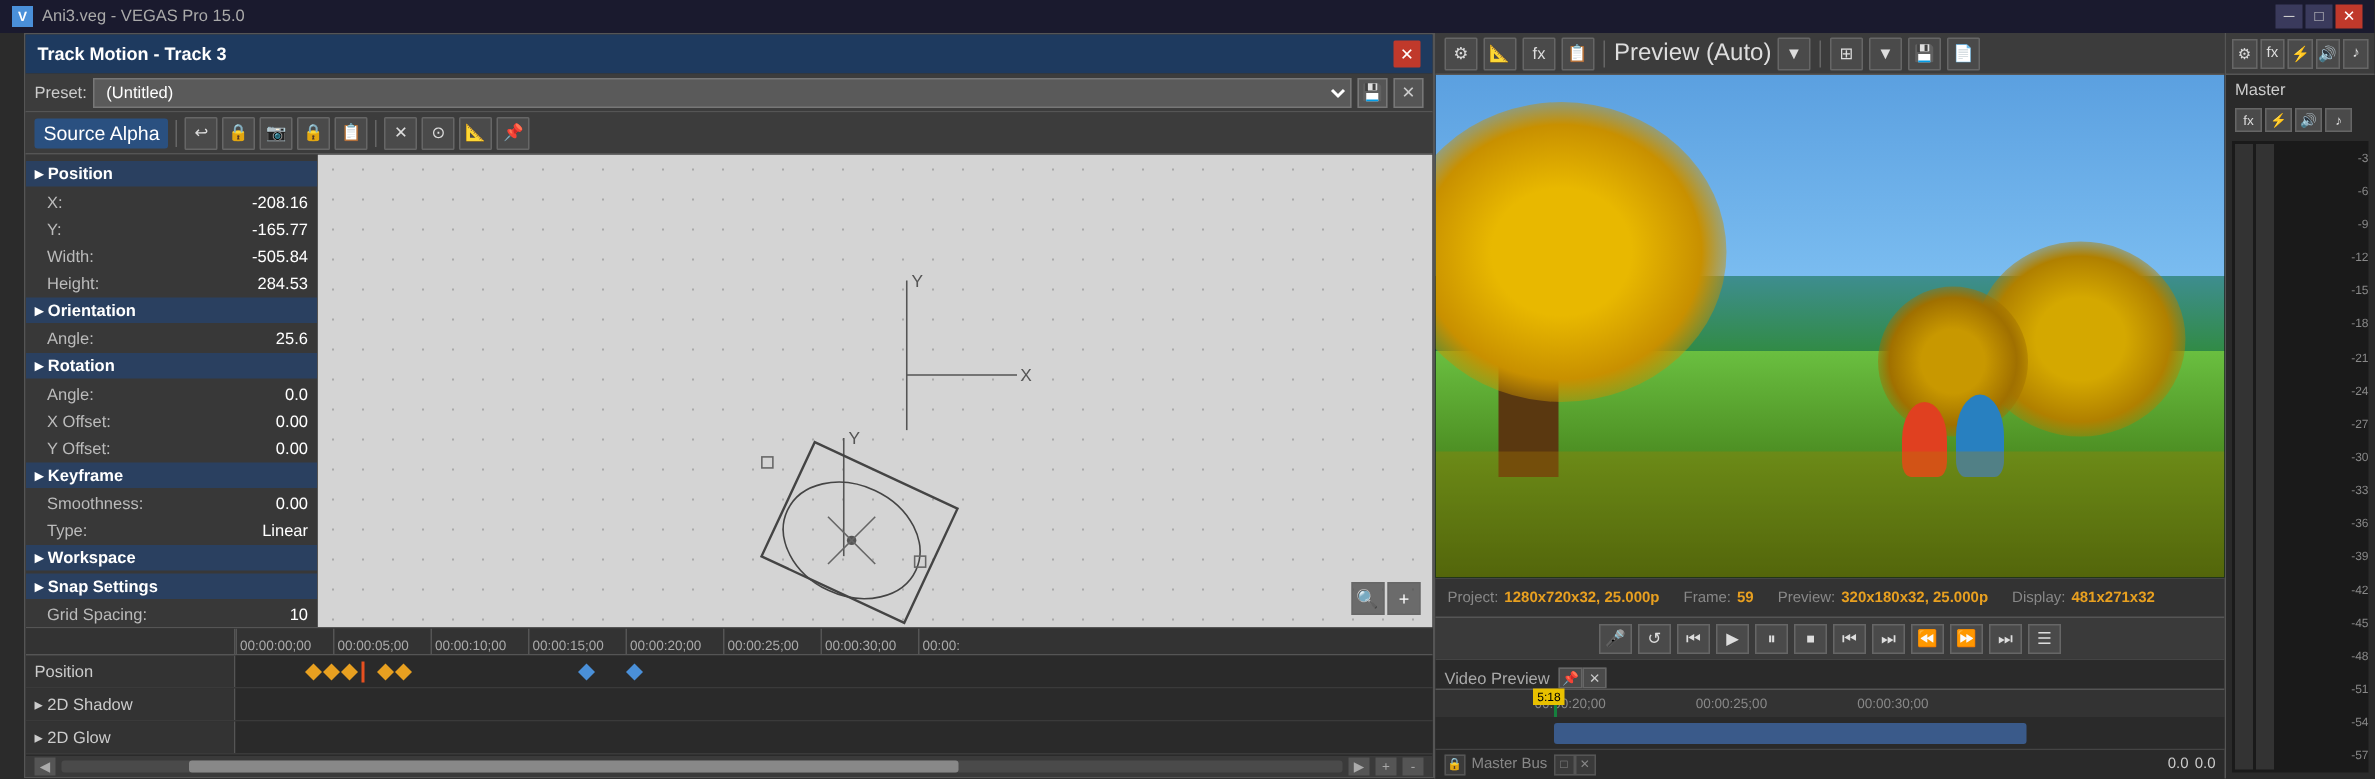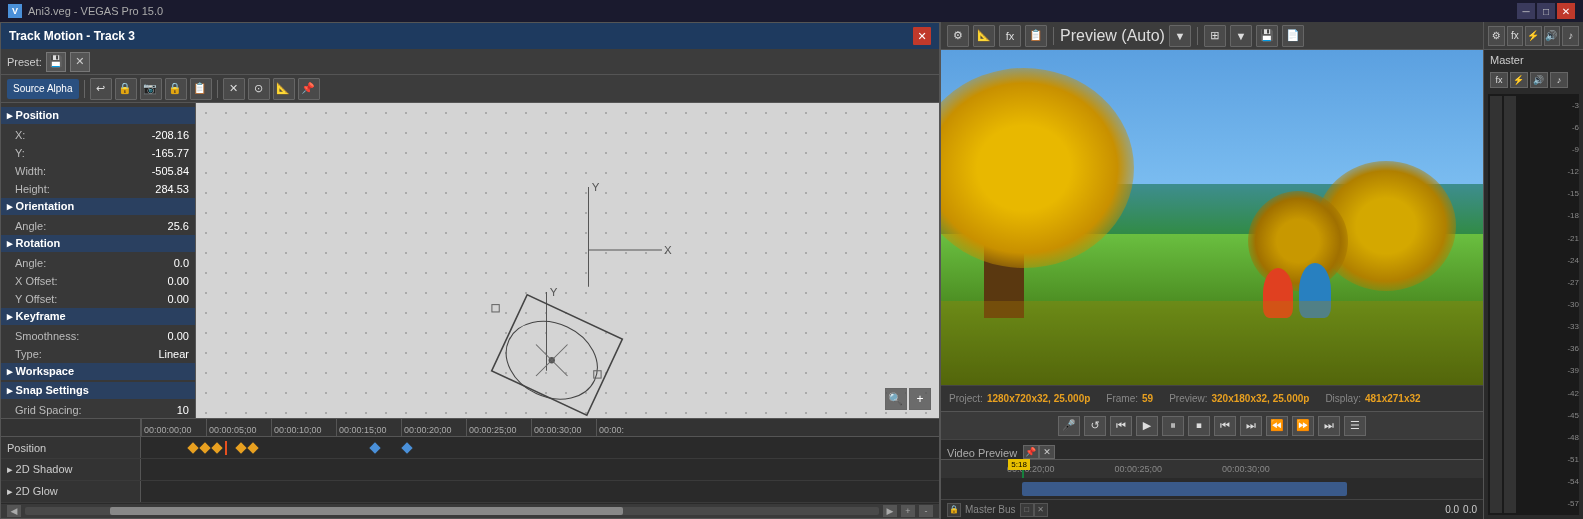--- a/index.html
+++ b/index.html
@@ -44,20 +44,21 @@
       border: none; cursor: pointer;
       color: #ccc; font-size: 10px;
       display: flex; align-items: center; justify-content: center;
     }
 
     
     .main-area {
       display: flex;
       flex: 1;
       overflow: hidden;
+      margin-left: 16px;
     }
 
     
     .track-motion-panel {
       width: 940px;
       display: flex;
       flex-direction: column;
       border: 1px solid #555;
       flex-shrink: 0;
     }
@@ -122,21 +123,21 @@
       align-items: center;
       padding: 0 6px;
       gap: 3px;
       flex-shrink: 0;
       border-bottom: 1px solid #555;
     }
     .toolbar-section-label {
       background: #2a5080;
       color: #fff;
       padding: 2px 6px;
-      font-size: 10px;
+      font-size: 13px;
       height: 20px;
       display: flex; align-items: center;
       border-radius: 2px;
       cursor: pointer;
       text-align: center;
     }
     .toolbar-btn {
       width: 22px; height: 22px;
       background: #4a4a4a;
       border: 1px solid #666;
@@ -511,20 +512,23 @@
 
   <div class="track-motion-panel">
 
     <div class="panel-header">
       <span>Track Motion - Track 3</span>
       <button class="panel-close-btn">✕</button>
     </div>
 
     <div class="preset-bar">
       <span class="preset-label">Preset:</span>
+      <select class="preset-select">
+        <option>(Untitled)</option>
+      </select>
       <button class="preset-btn">💾</button>
       <button class="preset-btn">✕</button>
     </div>
 
     <div class="toolbar">
       <div class="toolbar-section-label">Source Alpha</div>
       <div class="toolbar-separator"></div>
       <button class="toolbar-btn">↩</button>
       <button class="toolbar-btn">🔒</button>
       <button class="toolbar-btn">📷</button>

